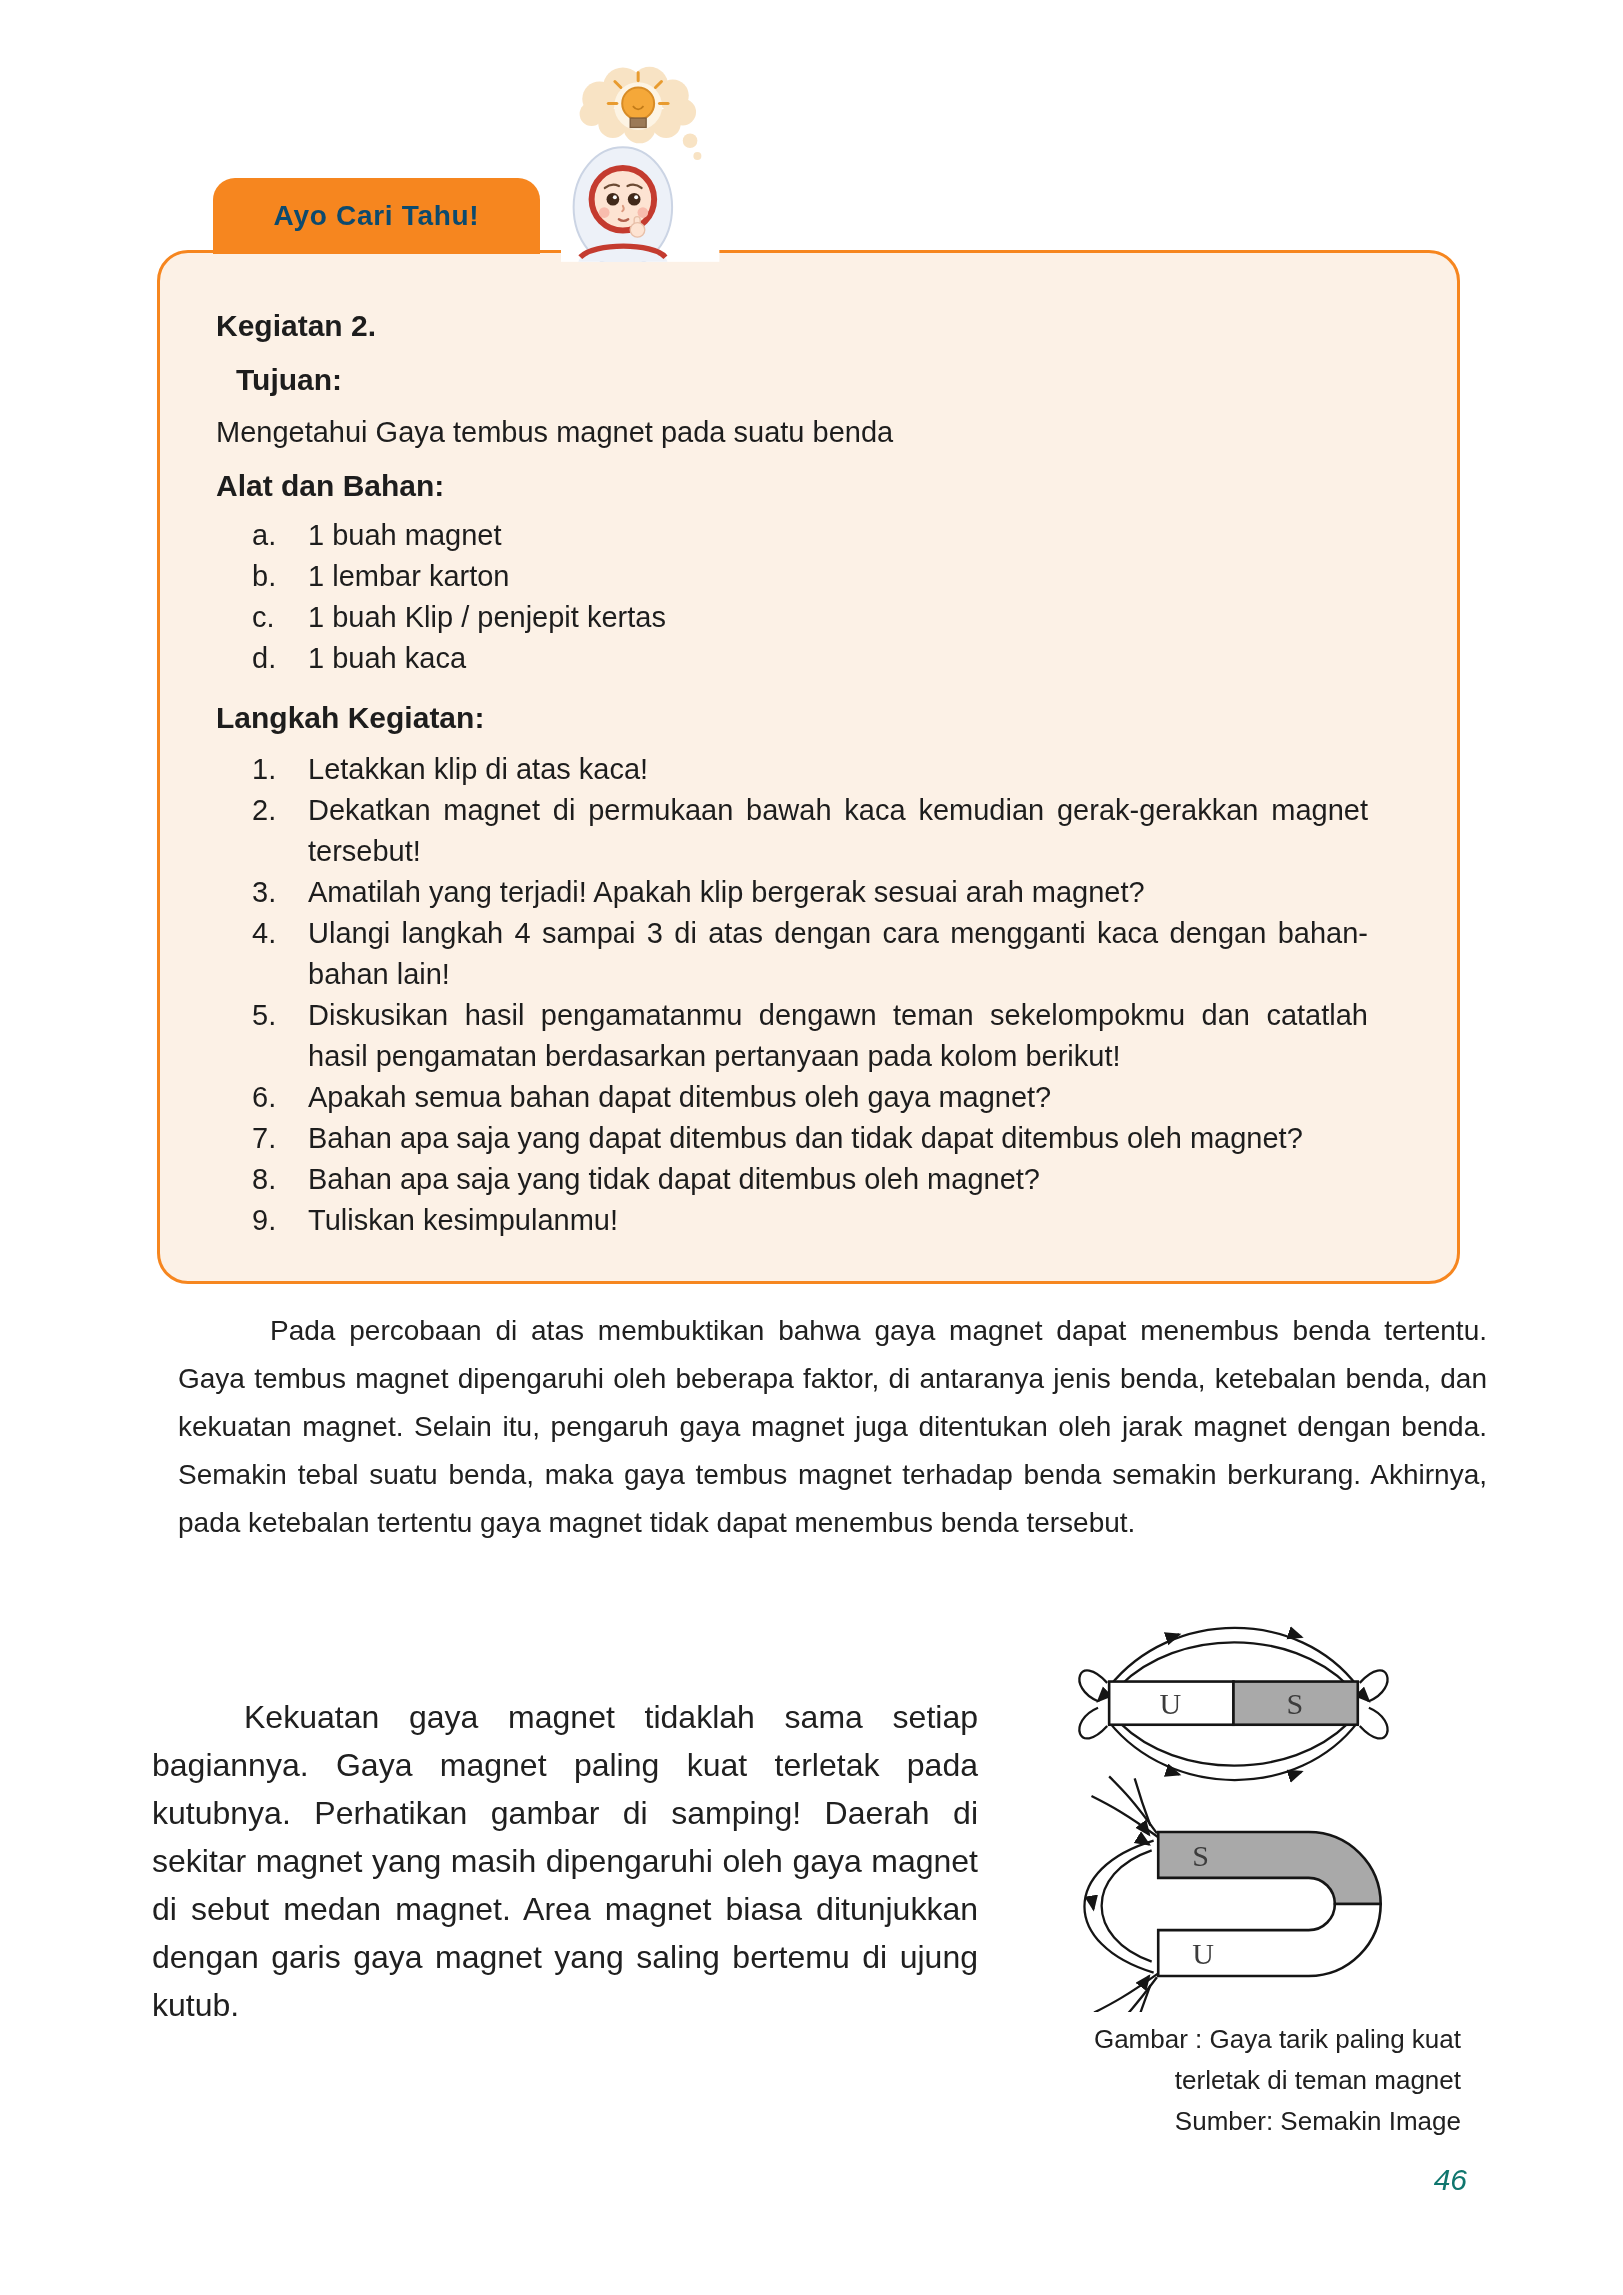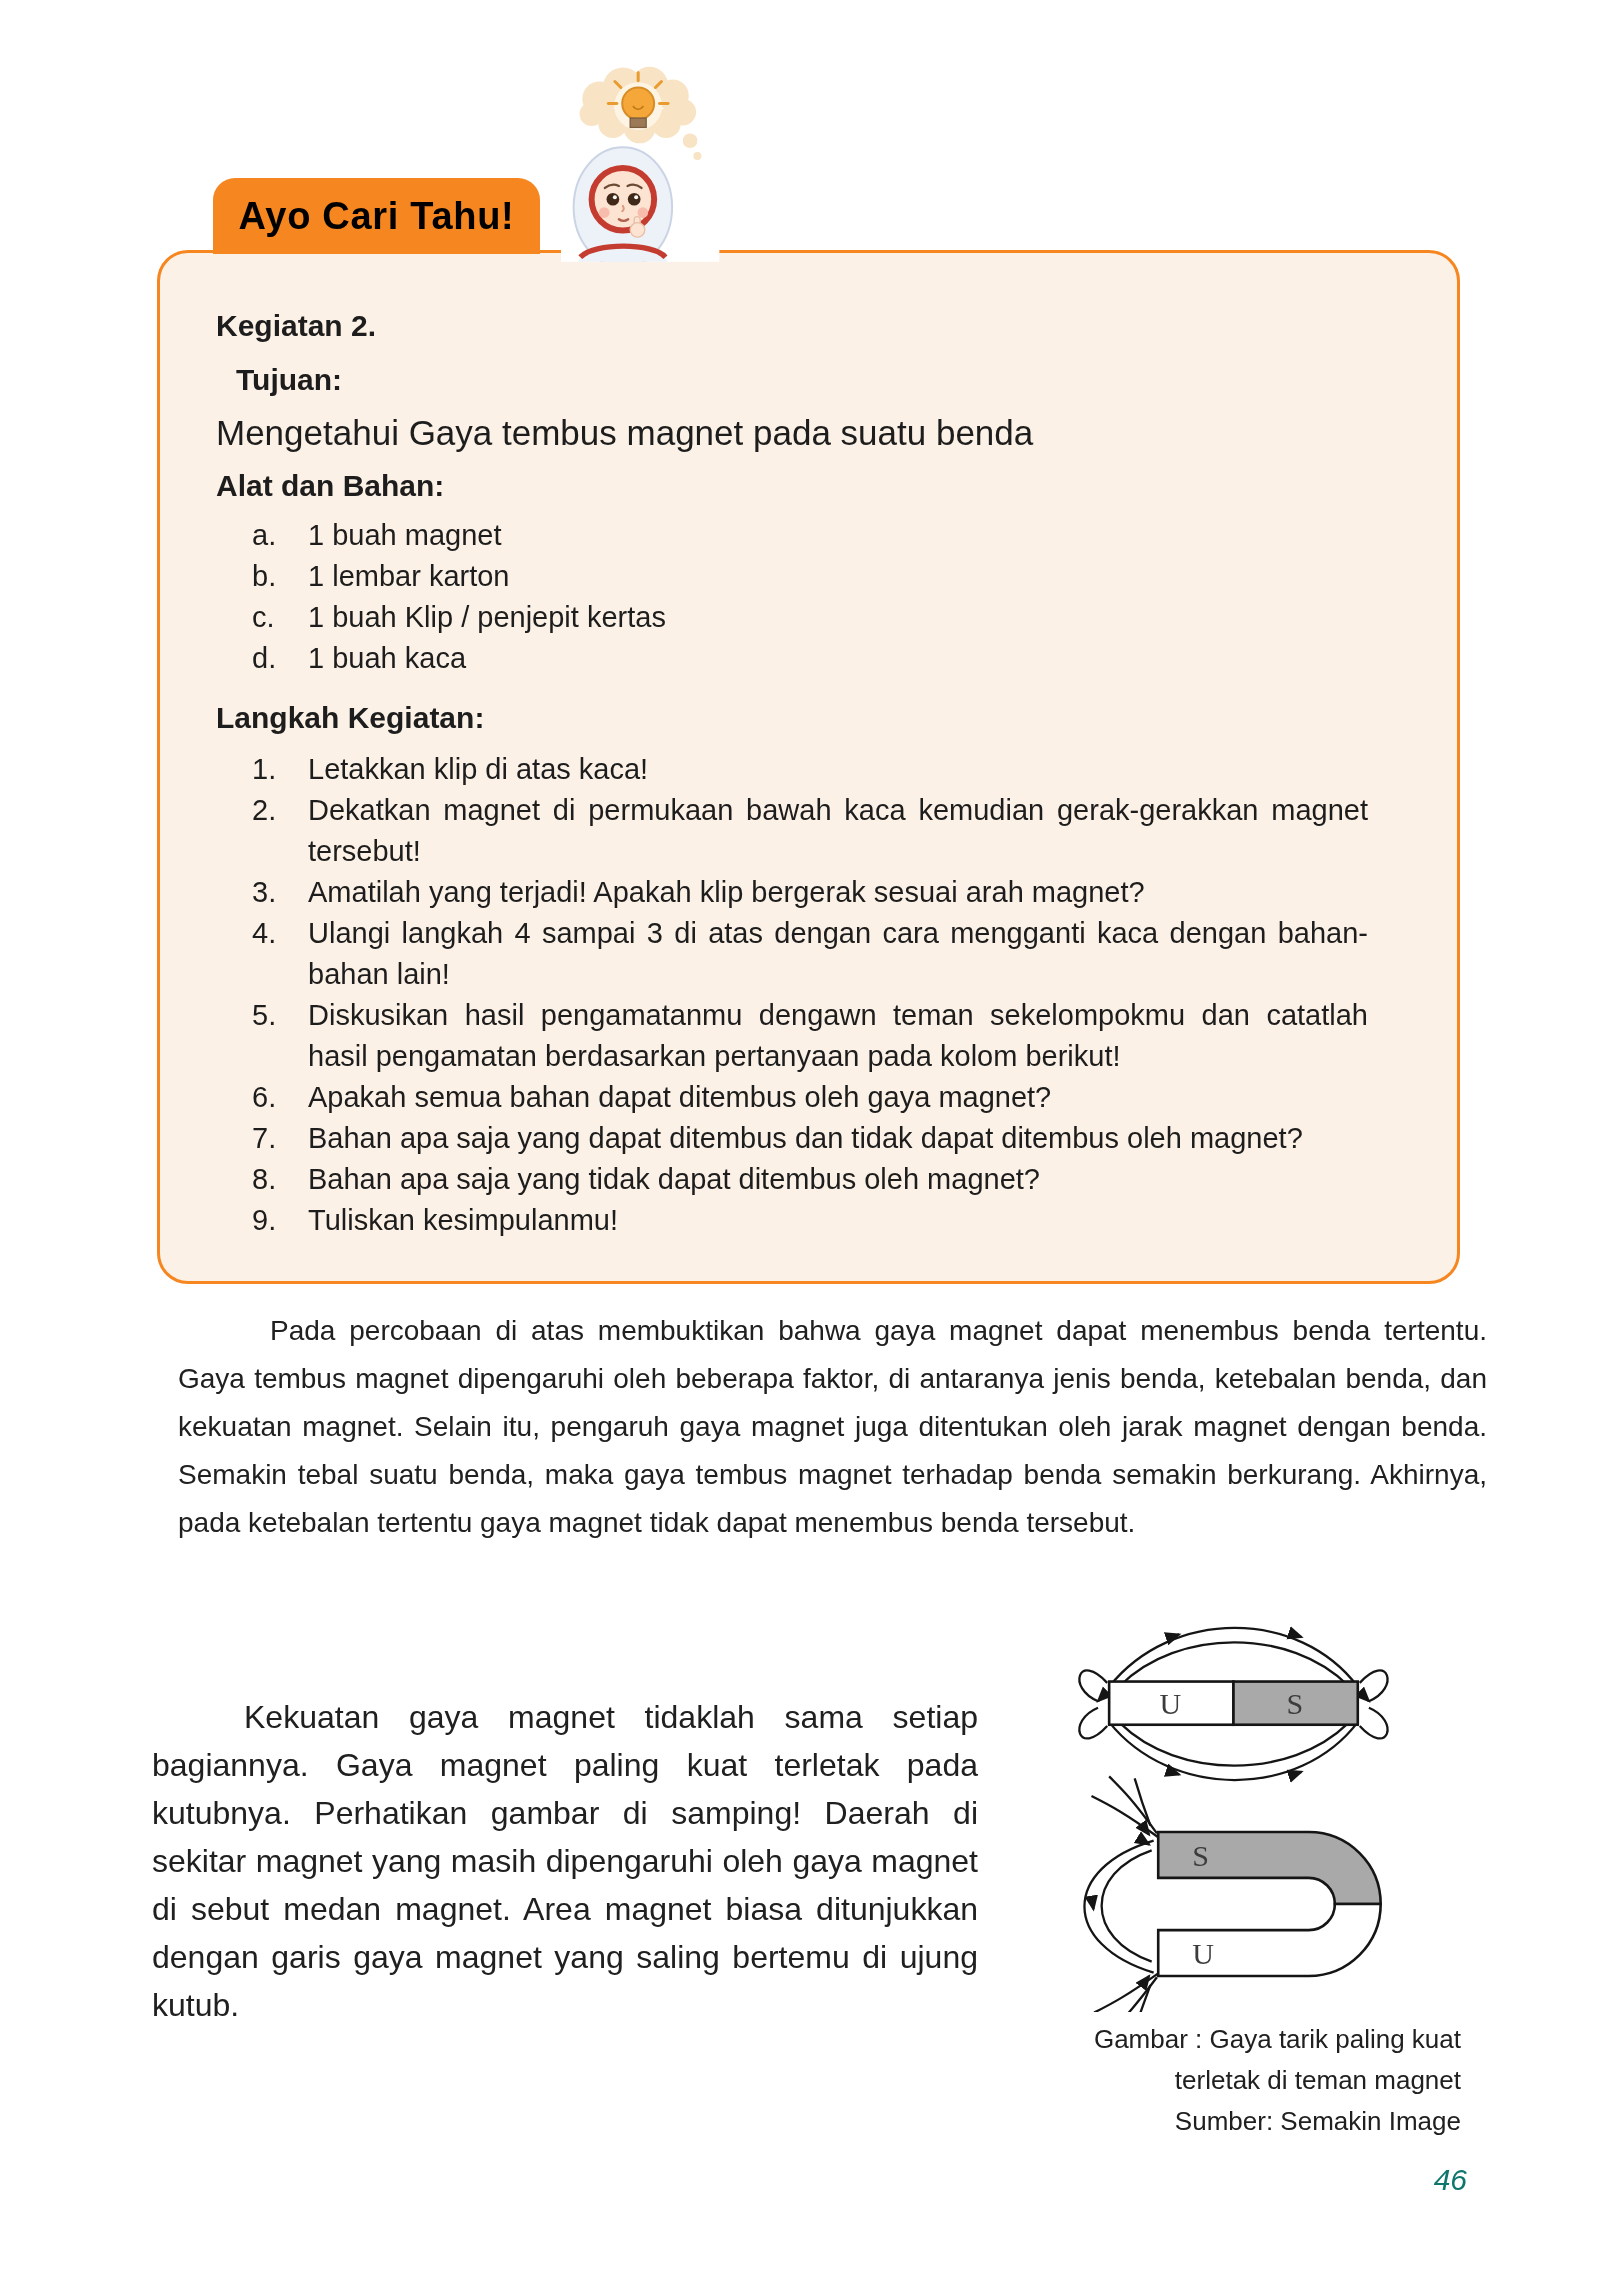--- a/index.html
+++ b/index.html
@@ -12,39 +12,39 @@
     overflow:hidden;
   }
 
   
   .badge{
     position:absolute;left:213px;top:178px;width:327px;height:76px;
     background:#F6861F;border-radius:22px 22px 0 0;
     display:flex;align-items:center;justify-content:center;
     z-index:3;
   }
-  .badge span{color:#000000;font-weight:700;font-size:38px;letter-spacing:0.7px;}
+  .badge span{color:#0c4a6e;font-weight:700;font-size:28px;letter-spacing:0.7px;}
 
   
   .character{
     position:absolute;left:553px;top:62px;width:173px;height:200px;z-index:2;
   }
 
   
   .activity-box{
     position:absolute;left:157px;top:250px;width:1303px;height:1034px;
     box-sizing:border-box;
     background:#FCF1E6;
     border:3.3px solid #F6861F;
     border-radius:31px;
     padding:52px 56px 16px 56px;
     z-index:1;
   }
   .h{font-size:30px;font-weight:700;line-height:41px;color:#1d1d1d;}
-  .t{font-size:35px;line-height:41px;color:#1d1d1d;}
+  .t{font-size:29px;line-height:41px;color:#1d1d1d;}
   .mt20{margin-top:13px;margin-left:20px;} .mt18{margin-top:11.8px;} .mt14{margin-top:9.2px;}
   .mt28{margin-top:18.3px;} .mt16{margin-top:10.5px;}
   .row{display:flex;margin-left:36px;}
   .marker{flex:0 0 56px;font-size:29px;line-height:41px;color:#1d1d1d;}
   .itext{font-size:29px;line-height:41px;max-width:1060px;text-align:justify;color:#1d1d1d;}
 
   
   .p1{
     position:absolute;left:152px;top:1307px;width:1309px;
     font-size:28px;line-height:48px;text-align:justify;text-indent:92px;margin-left:26px;

